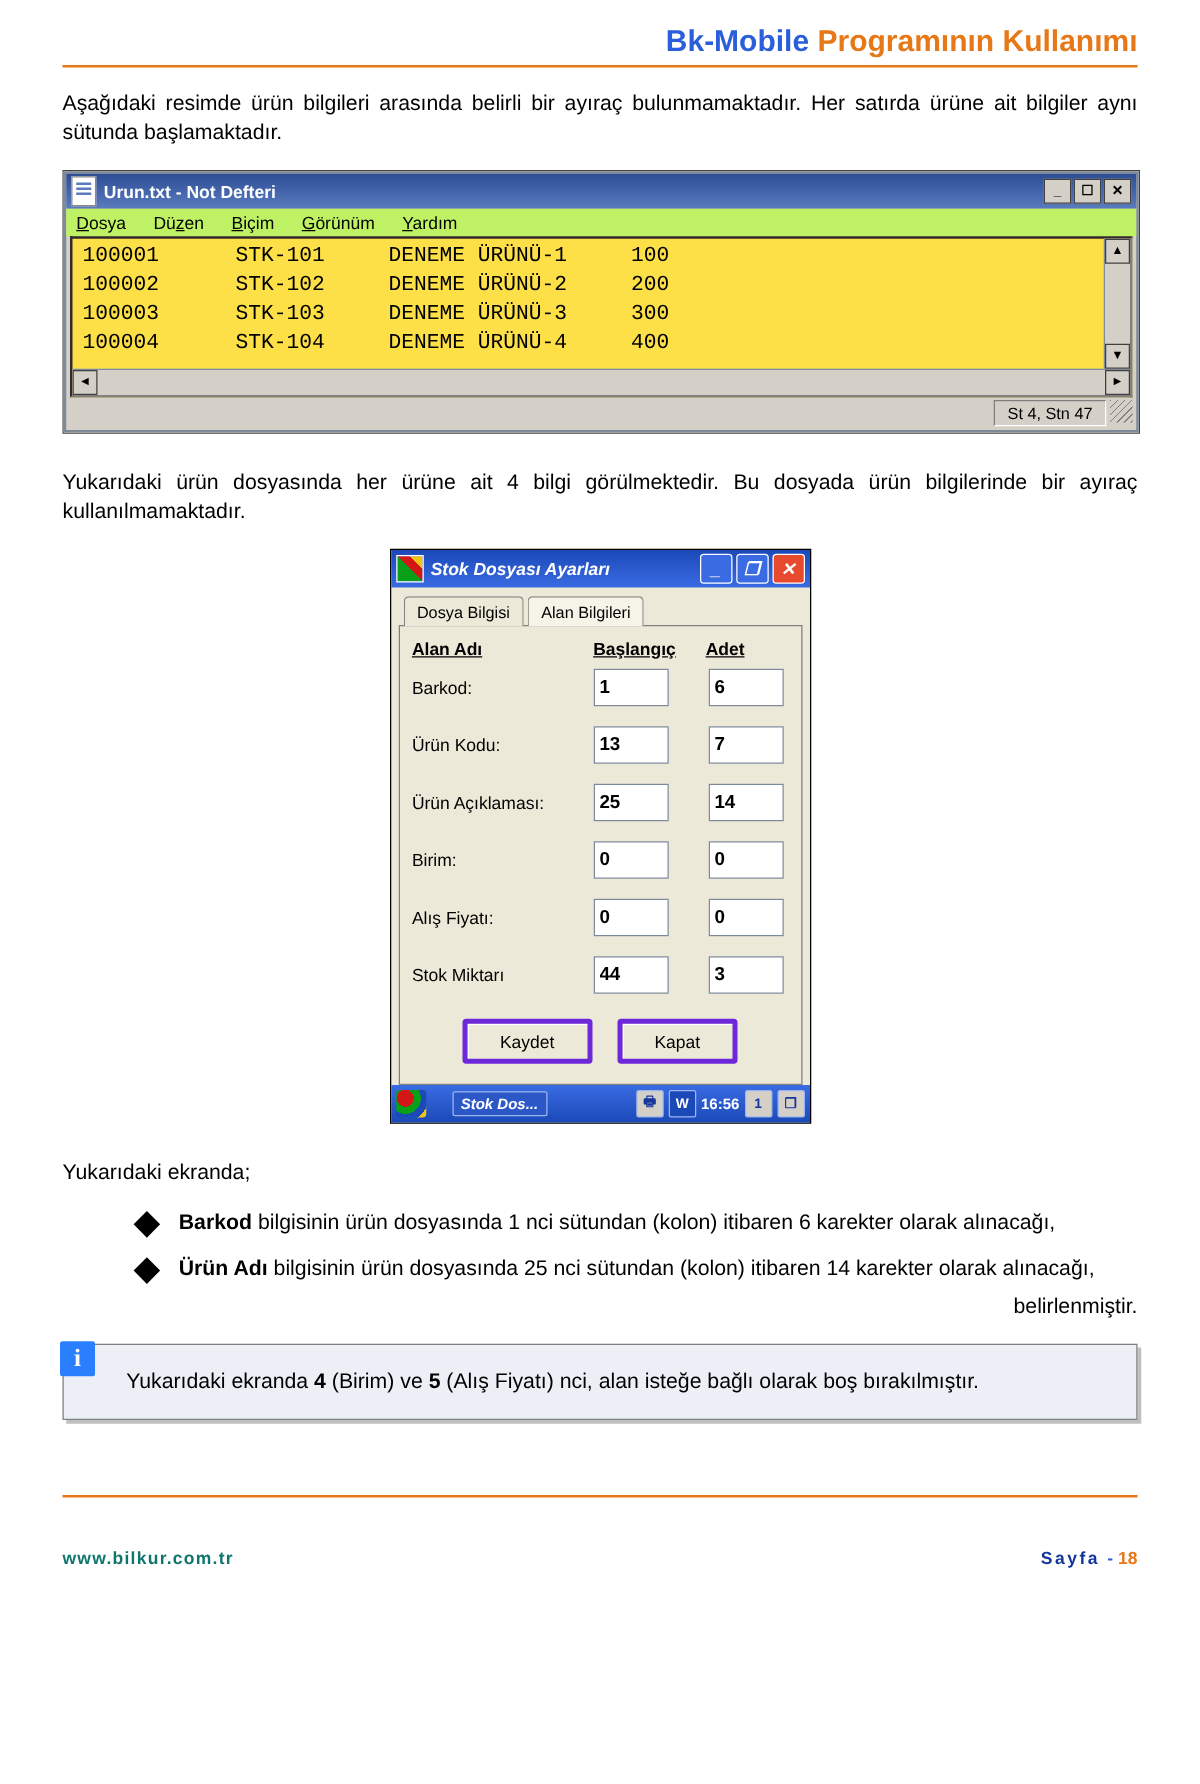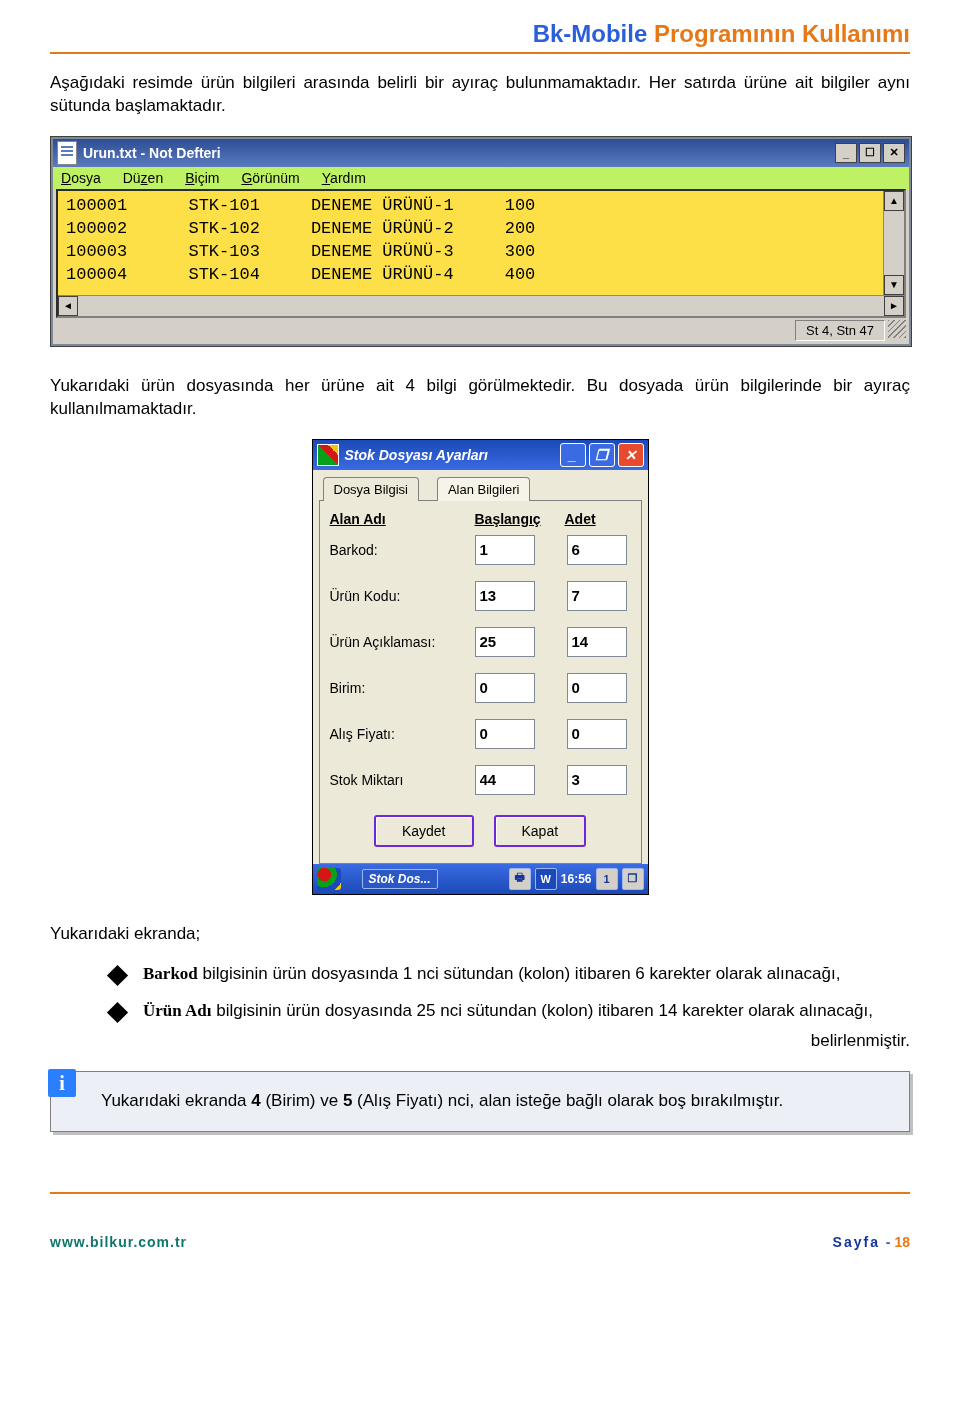--- a/index.html
+++ b/index.html
@@ -36,48 +36,48 @@
   
   .pda-wrap{ display:flex; justify-content:center; }
   .pda { width:335px; border:1px solid #000; background:#ece9d8; }
   .pda-title{ display:flex; align-items:center; height:30px; background:linear-gradient(#1b49b8,#3a6be2); padding:0 4px; color:#fff; font-weight:bold; font-size:14px; font-style:italic;}
   .pda-title .square{ width:20px;height:20px;border:1px solid #fff; margin-right:6px; background:linear-gradient(45deg,#08a018 0 50%,#d41616 50% 75%,#f0c410 75%);} 
   .pda-title .tb-spacer{flex:1;}
   .pda-title .tbtn{ width:24px;height:22px; border:1px solid #fff; border-radius:3px; display:flex; align-items:center; justify-content:center; margin-left:3px; font-weight:bold; font-size:14px;}
   .tbtn.min{ background:#3a6be2; color:#fff;}
   .tbtn.max{ background:#3a6be2; color:#fff;}
   .tbtn.close{ background:#e74a2d; color:#fff; }
-  .tabstrip{ display:flex; margin-top:6px; padding-left:10px; gap:18px;}
+  .tabstrip{ display:flex; margin-top:6px; padding-left:10px; gap:3px;}
   .tab{ border:1px solid #808080; border-bottom:none; border-radius:4px 4px 0 0; padding:4px 10px; font-size:13px; background:#ece9d8; position:relative; top:1px; }
   .tab.active{ background:#f6f3e8; font-weight:normal; z-index:1;}
   .tabpanel{ border:1px solid #808080; margin:0 6px; padding:10px 10px 16px 10px; background:#ece9d8;}
   .col-headers{ display:flex; font-weight:bold; font-size:14px; text-decoration:underline; margin-bottom:8px; }
   .col-headers .c1{ flex:0 0 145px; }
   .col-headers .c2{ flex:0 0 90px; }
   .col-headers .c3{ flex:1; }
   .frow{ display:flex; align-items:center; margin-bottom:16px; font-size:14px; }
   .frow .lab{ flex:0 0 145px; }
   .frow input{ width:50px; height:24px; font-size:15px; padding:2px 4px; border:1px solid #7f8a98; background:#fff; font-family:inherit; font-weight:bold; text-align:left;}
   .frow .gap{ width:32px; }
   .btnrow{ display:flex; justify-content:center; gap:20px; margin-top:8px;}
-  .pda-btn{ padding:6px 26px; font-size:14px; background:#ece9d8; border:2px solid #6d28d9; border-radius:3px; box-shadow:1px 1px 0 #fff inset; }
+  .pda-btn{ padding:6px 26px; font-size:14px; background:#ece9d8; border:4px solid #6d28d9; border-radius:3px; box-shadow:1px 1px 0 #fff inset; }
   .taskbar{ display:flex; align-items:center; height:30px; background:linear-gradient(#3a6be2,#1b49b8); padding:0 4px; gap:21px;}
   .start{ width:24px;height:22px; background:radial-gradient(circle at 30% 30%,#d41616 0 30%,#08a018 30% 55%,#1b49b8 55% 80%,#f0c410 80%); border-radius:3px;}
   .taskbtn{ border:1px solid #9cb6f0; padding:2px 6px; font-size:12px; font-weight:bold; color:#fff; background:#2c58c7; border-radius:2px; font-style:italic;}
   .tray { display:flex; gap:4px; align-items:center; margin-left:auto;}
   .tray .titem{ width:20px;height:20px; background:#d4d0c8; border:1px solid #9cb6f0; border-radius:2px; display:flex;align-items:center;justify-content:center;font-size:11px;font-weight:bold;color:#14369c;}
   .tray .clock{ font-size:12px;font-weight:bold;color:#fff;}
   .titem.blue{background:#1b49b8;color:#fff;}
 
   
   .bullet-list{ margin:16px 0 16px 60px; }
   .bullet-row{ display:flex; margin-bottom:14px; font-size:17px; line-height:1.35; text-align:justify;}
   .diamond{ width:15px;height:15px; background:#000; transform:rotate(45deg); flex-shrink:0; margin:5px 18px 0 0; }
   .bullet-row .txt{ flex:1; }
-  .bullet-row strong{ font-weight:bold;font-family:Liberation Serif, serif; }
+  .bullet-row strong{ font-weight:bold; }
   .right-word{ text-align:right; font-size:17px; margin-top:-8px; margin-bottom:20px; }
 
   
   .callout{ position:relative; border:1px solid #808080; background:#eceff6; padding:18px 20px; margin:10px 0 30px 0; box-shadow:3px 3px 0 #c0c0c0;}
   .callout .icon{ position:absolute; left:-3px; top:-3px; width:28px;height:28px; background:#2a7fff; color:#fff; font-weight:bold; font-size:20px; display:flex;align-items:center;justify-content:center; font-family:Georgia,serif; border-radius:2px;}
   .callout .ctext{ margin-left:30px; font-size:17px; text-align:justify; line-height:1.35;}
 
   .footer{ display:flex; justify-content:space-between; font-size:14px; font-weight:bold; margin-top:40px;}
   .footer .url{ color:#0f766e; letter-spacing:1px;}
   .footer .pageno{ color:#000;}

